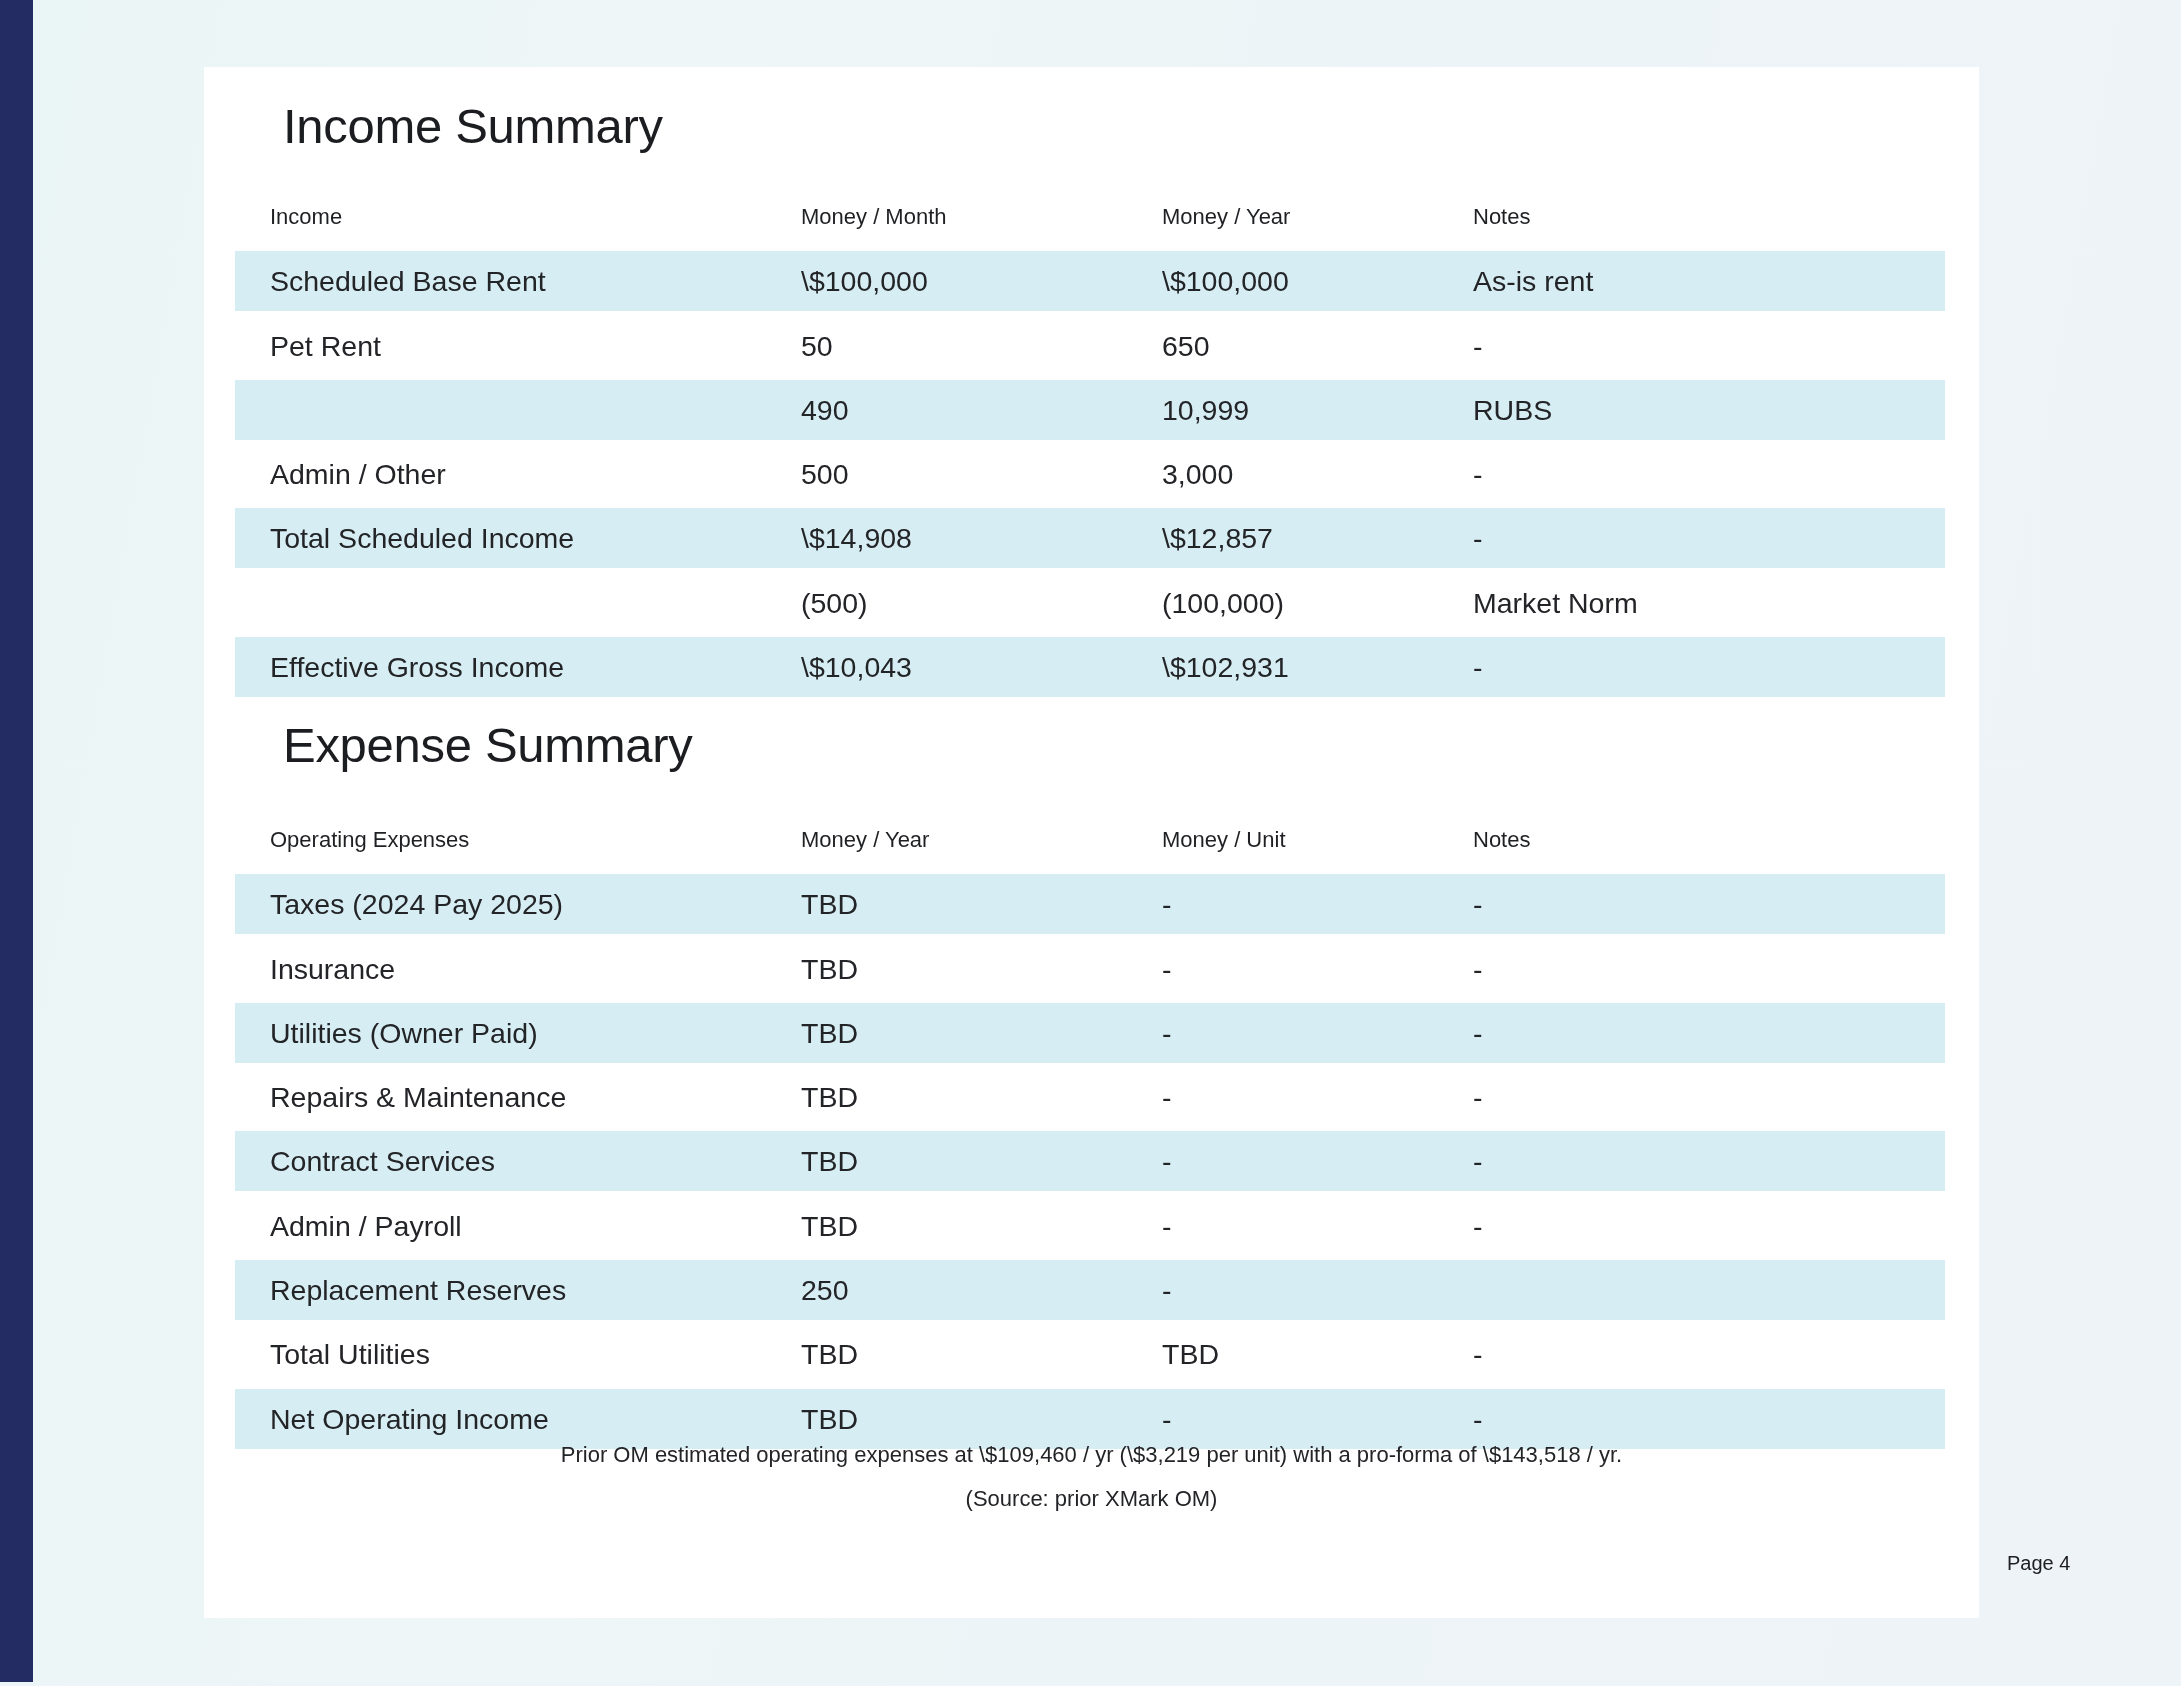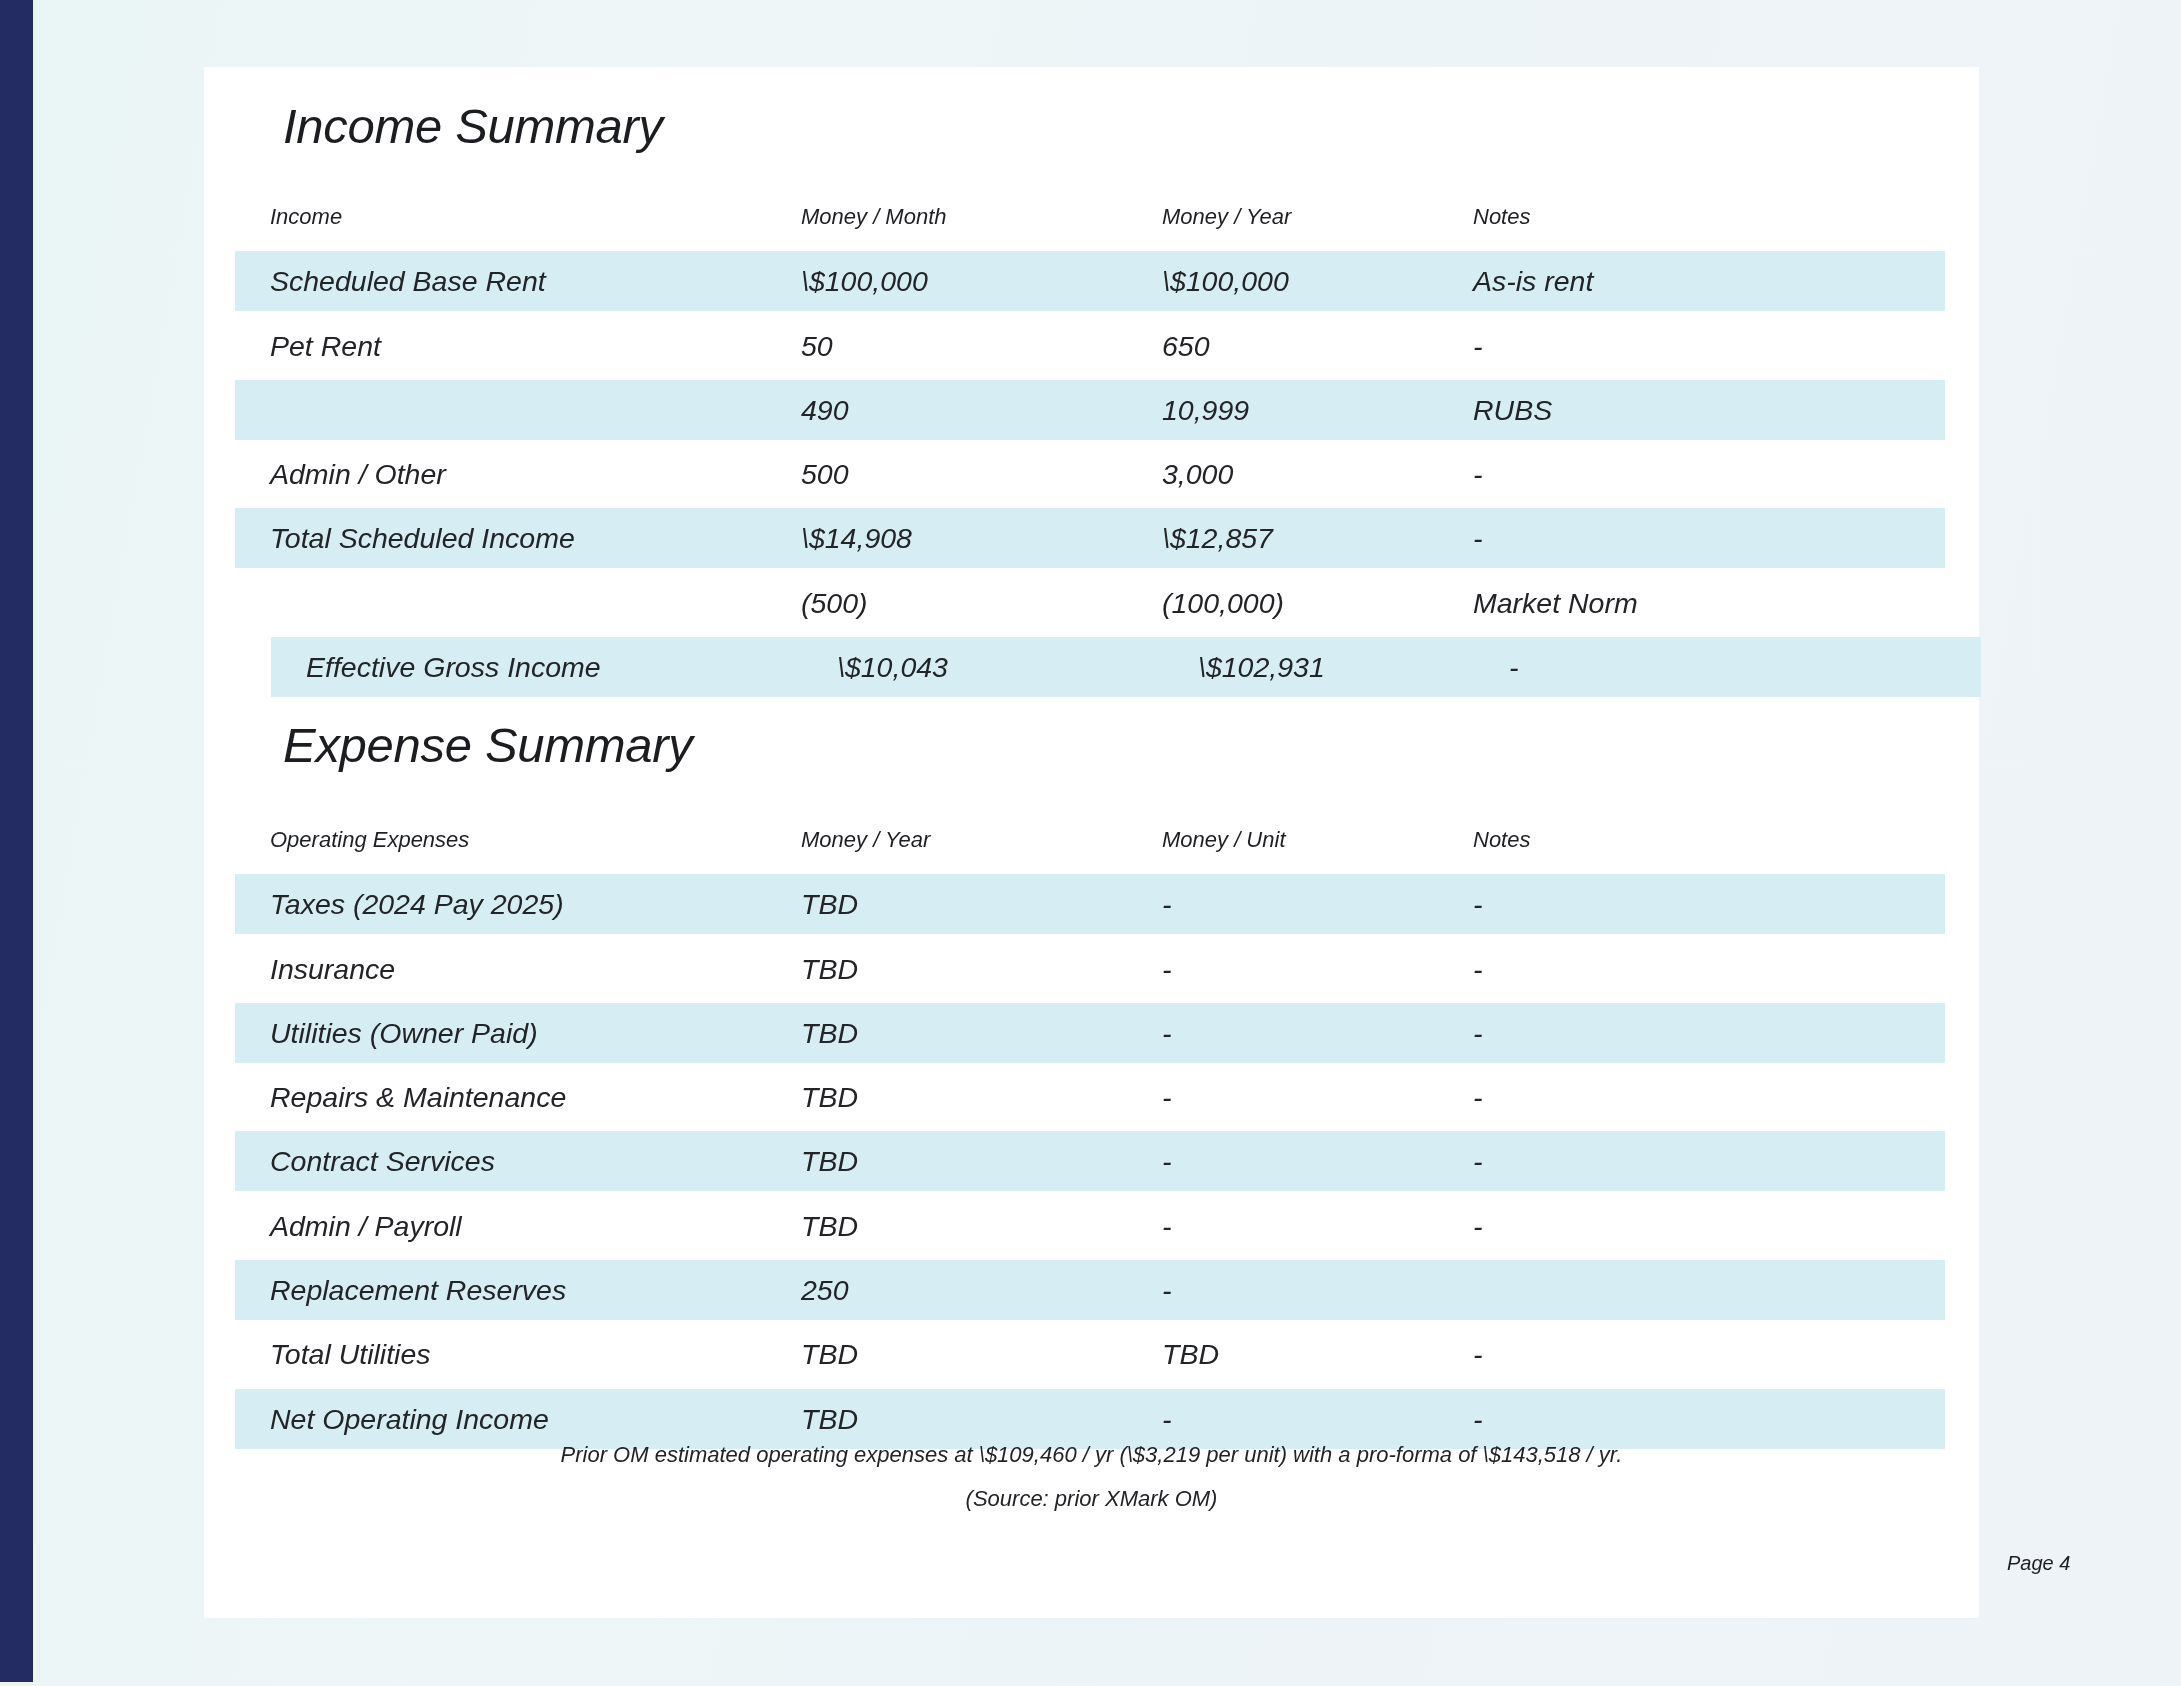--- a/index.html
+++ b/index.html
@@ -13,21 +13,20 @@
     font-family: "Liberation Sans", sans-serif;
     background: #eef5f8;
   }
 
   #slide {
     position: relative;
     width: 2182px;
     height: 1682px;
     background: linear-gradient(100deg, #eaf5f6 0%, #eef6f7 28%, #edf4f7 55%, #eef3f7 100%);
     overflow: hidden;
-    font-style: italic;
   }
 
   
   #accent-bar {
     position: absolute;
     left: 0;
     top: 0;
     width: 33px;
     height: 1686px;
     background: #242d63;
@@ -173,21 +172,21 @@
           <div class="cell c1">\$14,908</div>
           <div class="cell c2">\$12,857</div>
           <div class="cell c3">-</div>
         </div>
         <div class="row plain" style="top: 386px;">
           <div class="stripe"></div>
           <div class="cell c1">(500)</div>
           <div class="cell c2">(100,000)</div>
           <div class="cell c3">Market Norm</div>
         </div>
-        <div class="row" style="top: 450px; margin-left: 36px;">
+        <div class="row" style="top: 450px;">
           <div class="stripe" style="background: rgb(214, 238, 243);"></div>
           <div class="cell c0">Effective Gross Income</div>
           <div class="cell c1">\$10,043</div>
           <div class="cell c2">\$102,931</div>
           <div class="cell c3">-</div>
         </div>
       </div>
 
     <div id="expense-title" class="section-title">Expense Summary</div>
 

